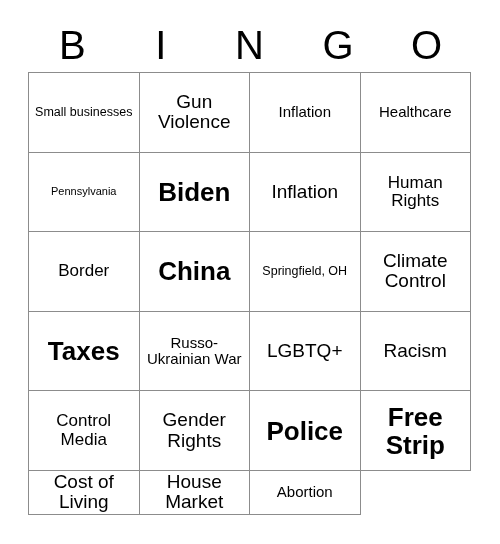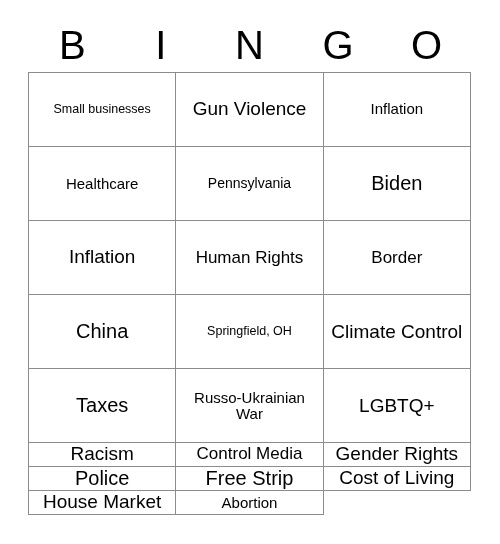--- a/index.html
+++ b/index.html
@@ -45,21 +45,21 @@
   }
 
   
   #grid {
     position: absolute;
     left: 28px;
     top: 72px;
     width: 443px;
     height: 443px;
     display: grid;
-    grid-template-columns: repeat(3, 1fr);
+    grid-template-columns: repeat(4, 1fr);
     grid-template-rows: repeat(5, 1fr);
     border-top: 1px solid #8c8c8c;
     border-left: 1px solid #8c8c8c;
     box-sizing: border-box;
     background: #ffffff;
   }
   .cell {
     border-right: 1px solid #8c8c8c;
     border-bottom: 1px solid #8c8c8c;
     box-sizing: border-box;
@@ -75,26 +75,26 @@
     display: block;
     width: 100%;
     line-height: 1.08;
     word-wrap: break-word;
     overflow-wrap: break-word;
     hyphens: none;
   }
 
   
   .fs-xxl .txt { font-size: 30px; }
-  .fs-xl  .txt { font-size: 20px; }
+  .fs-xl  .txt { font-size: 26px; font-weight: bold; }
   .fs-lg  .txt { font-size: 17px; }
   .fs-md  .txt { font-size: 19px; }
   .fs-sm  .txt { font-size: 15px; }
   .fs-xs  .txt { font-size: 12.5px; }
-  .fs-xxs .txt { font-size: 14px; }
+  .fs-xxs .txt { font-size: 11px; }
 </style>
 </head>
 <body>
 
 <div id="card">
 
   <div id="header">
     <div class="header-letter">B</div>
     <div class="header-letter">I</div>
     <div class="header-letter">N</div>

